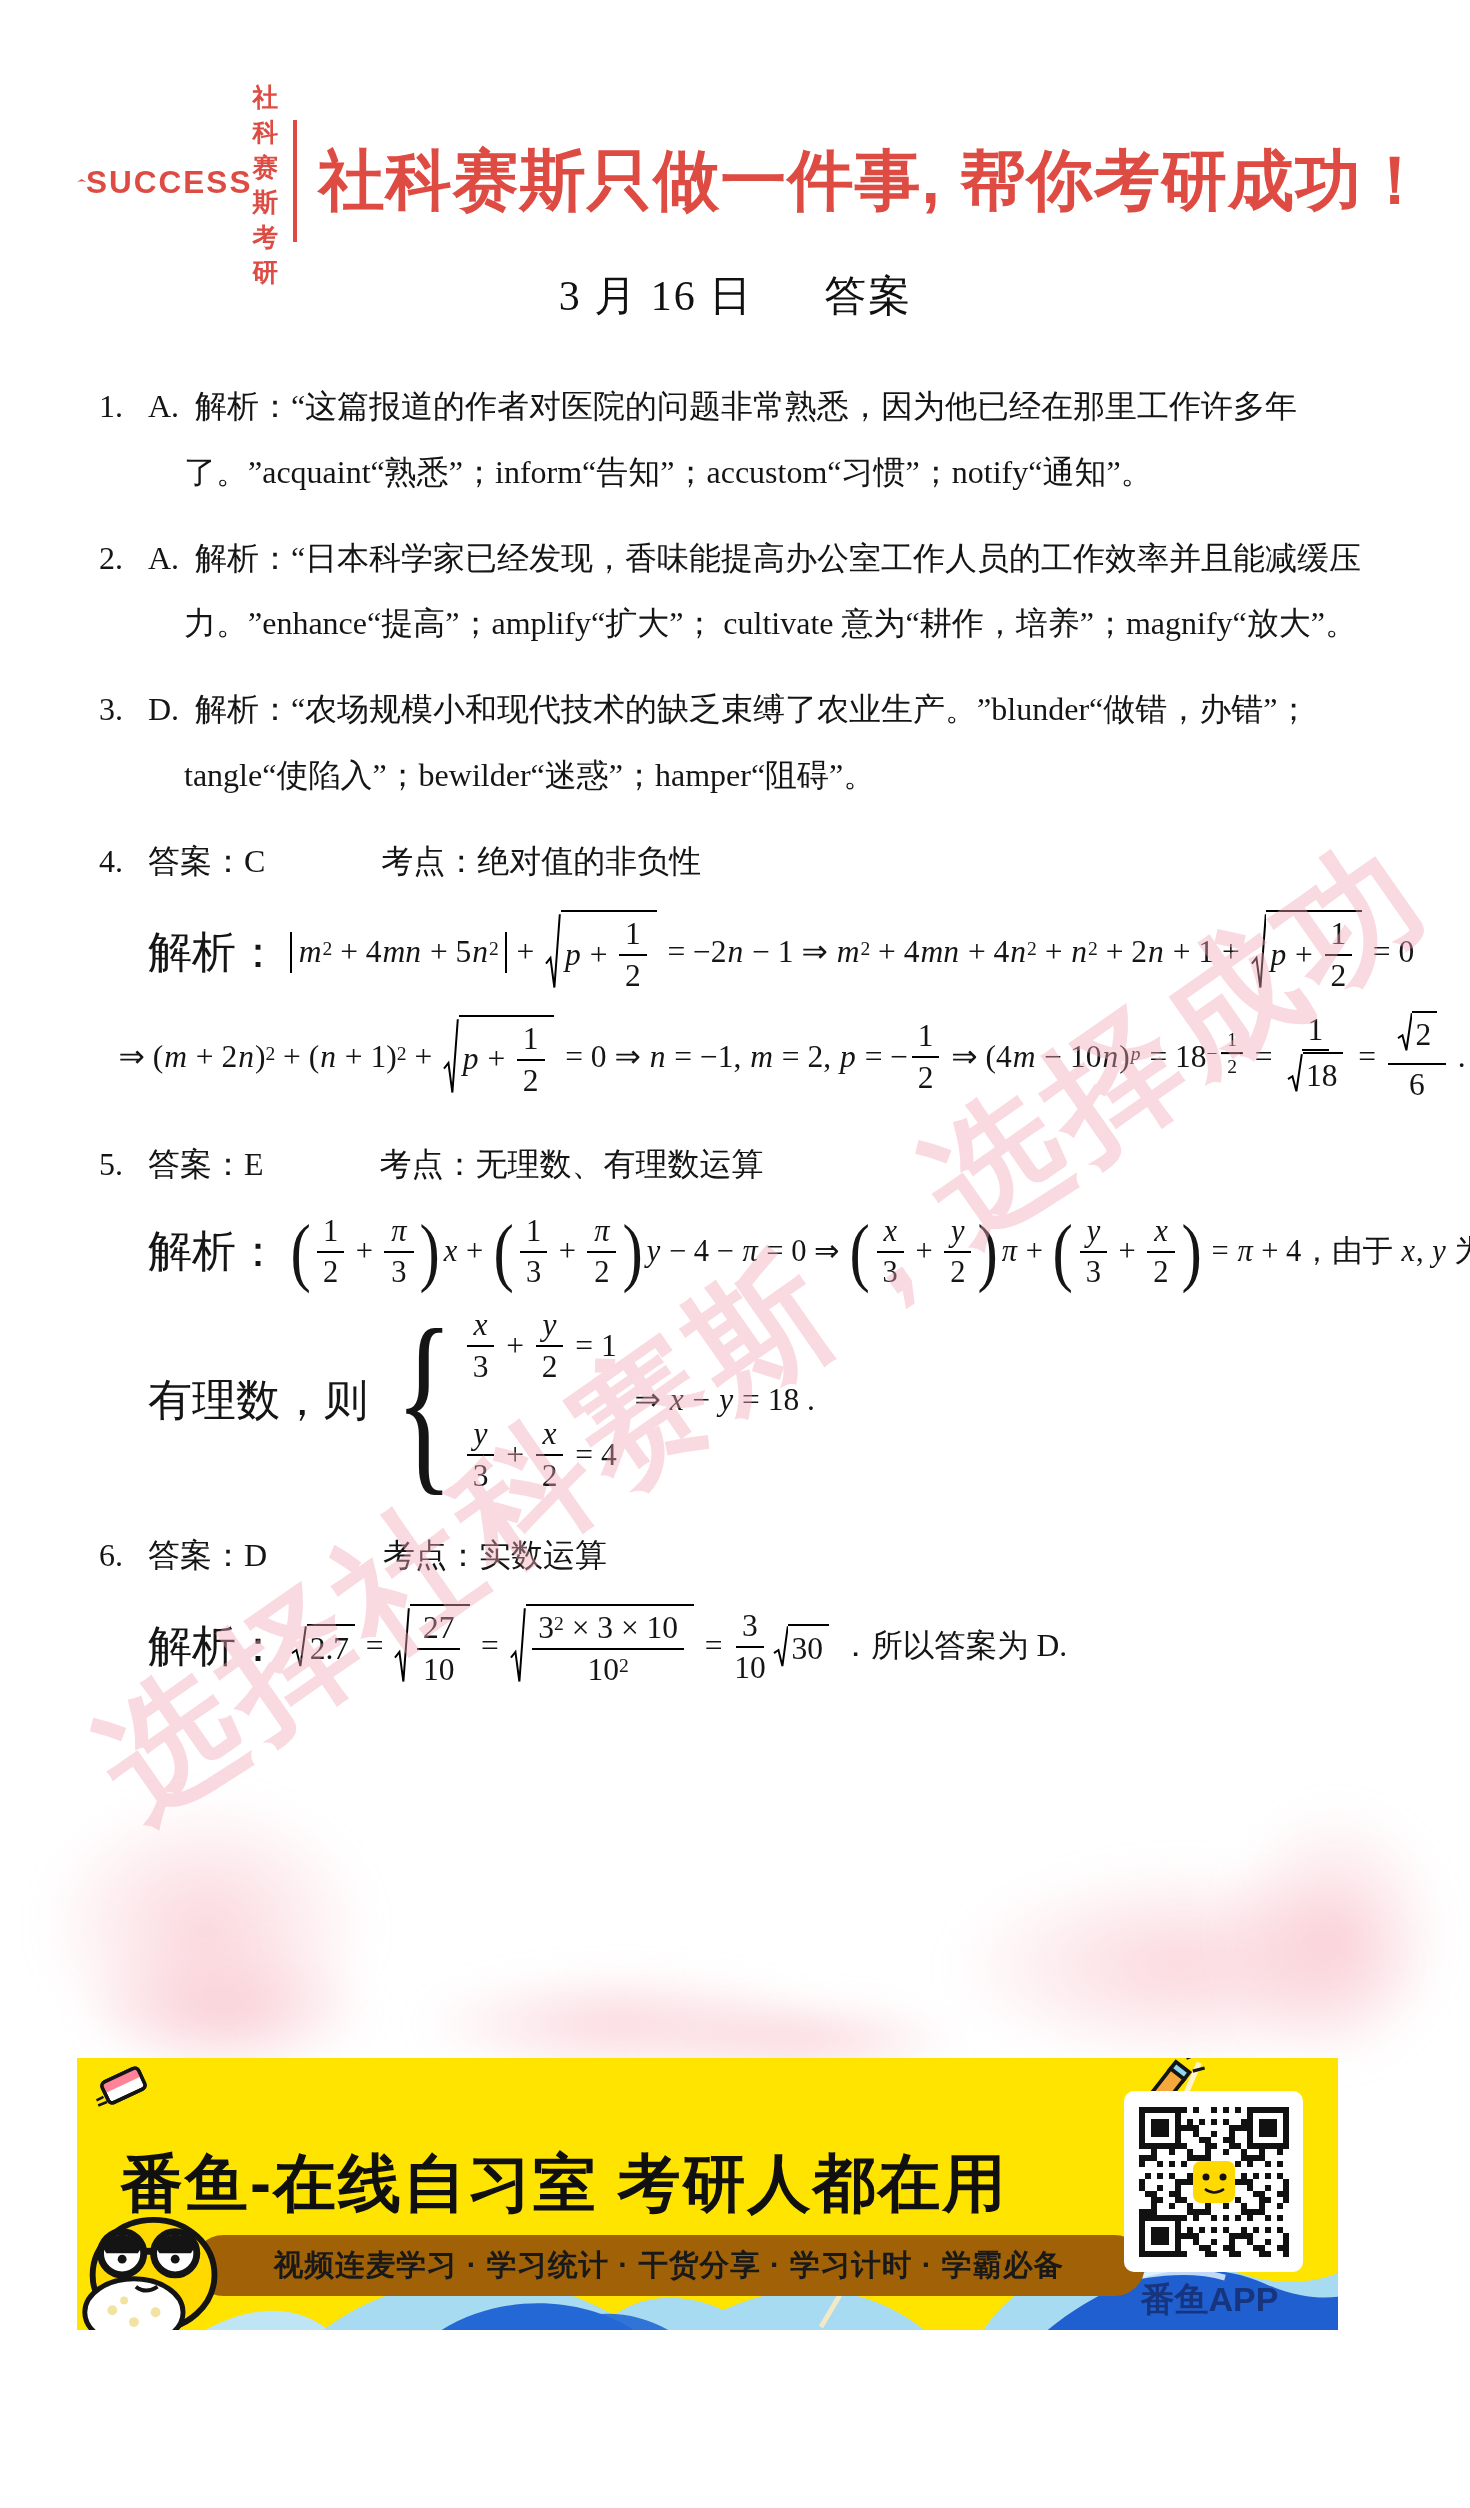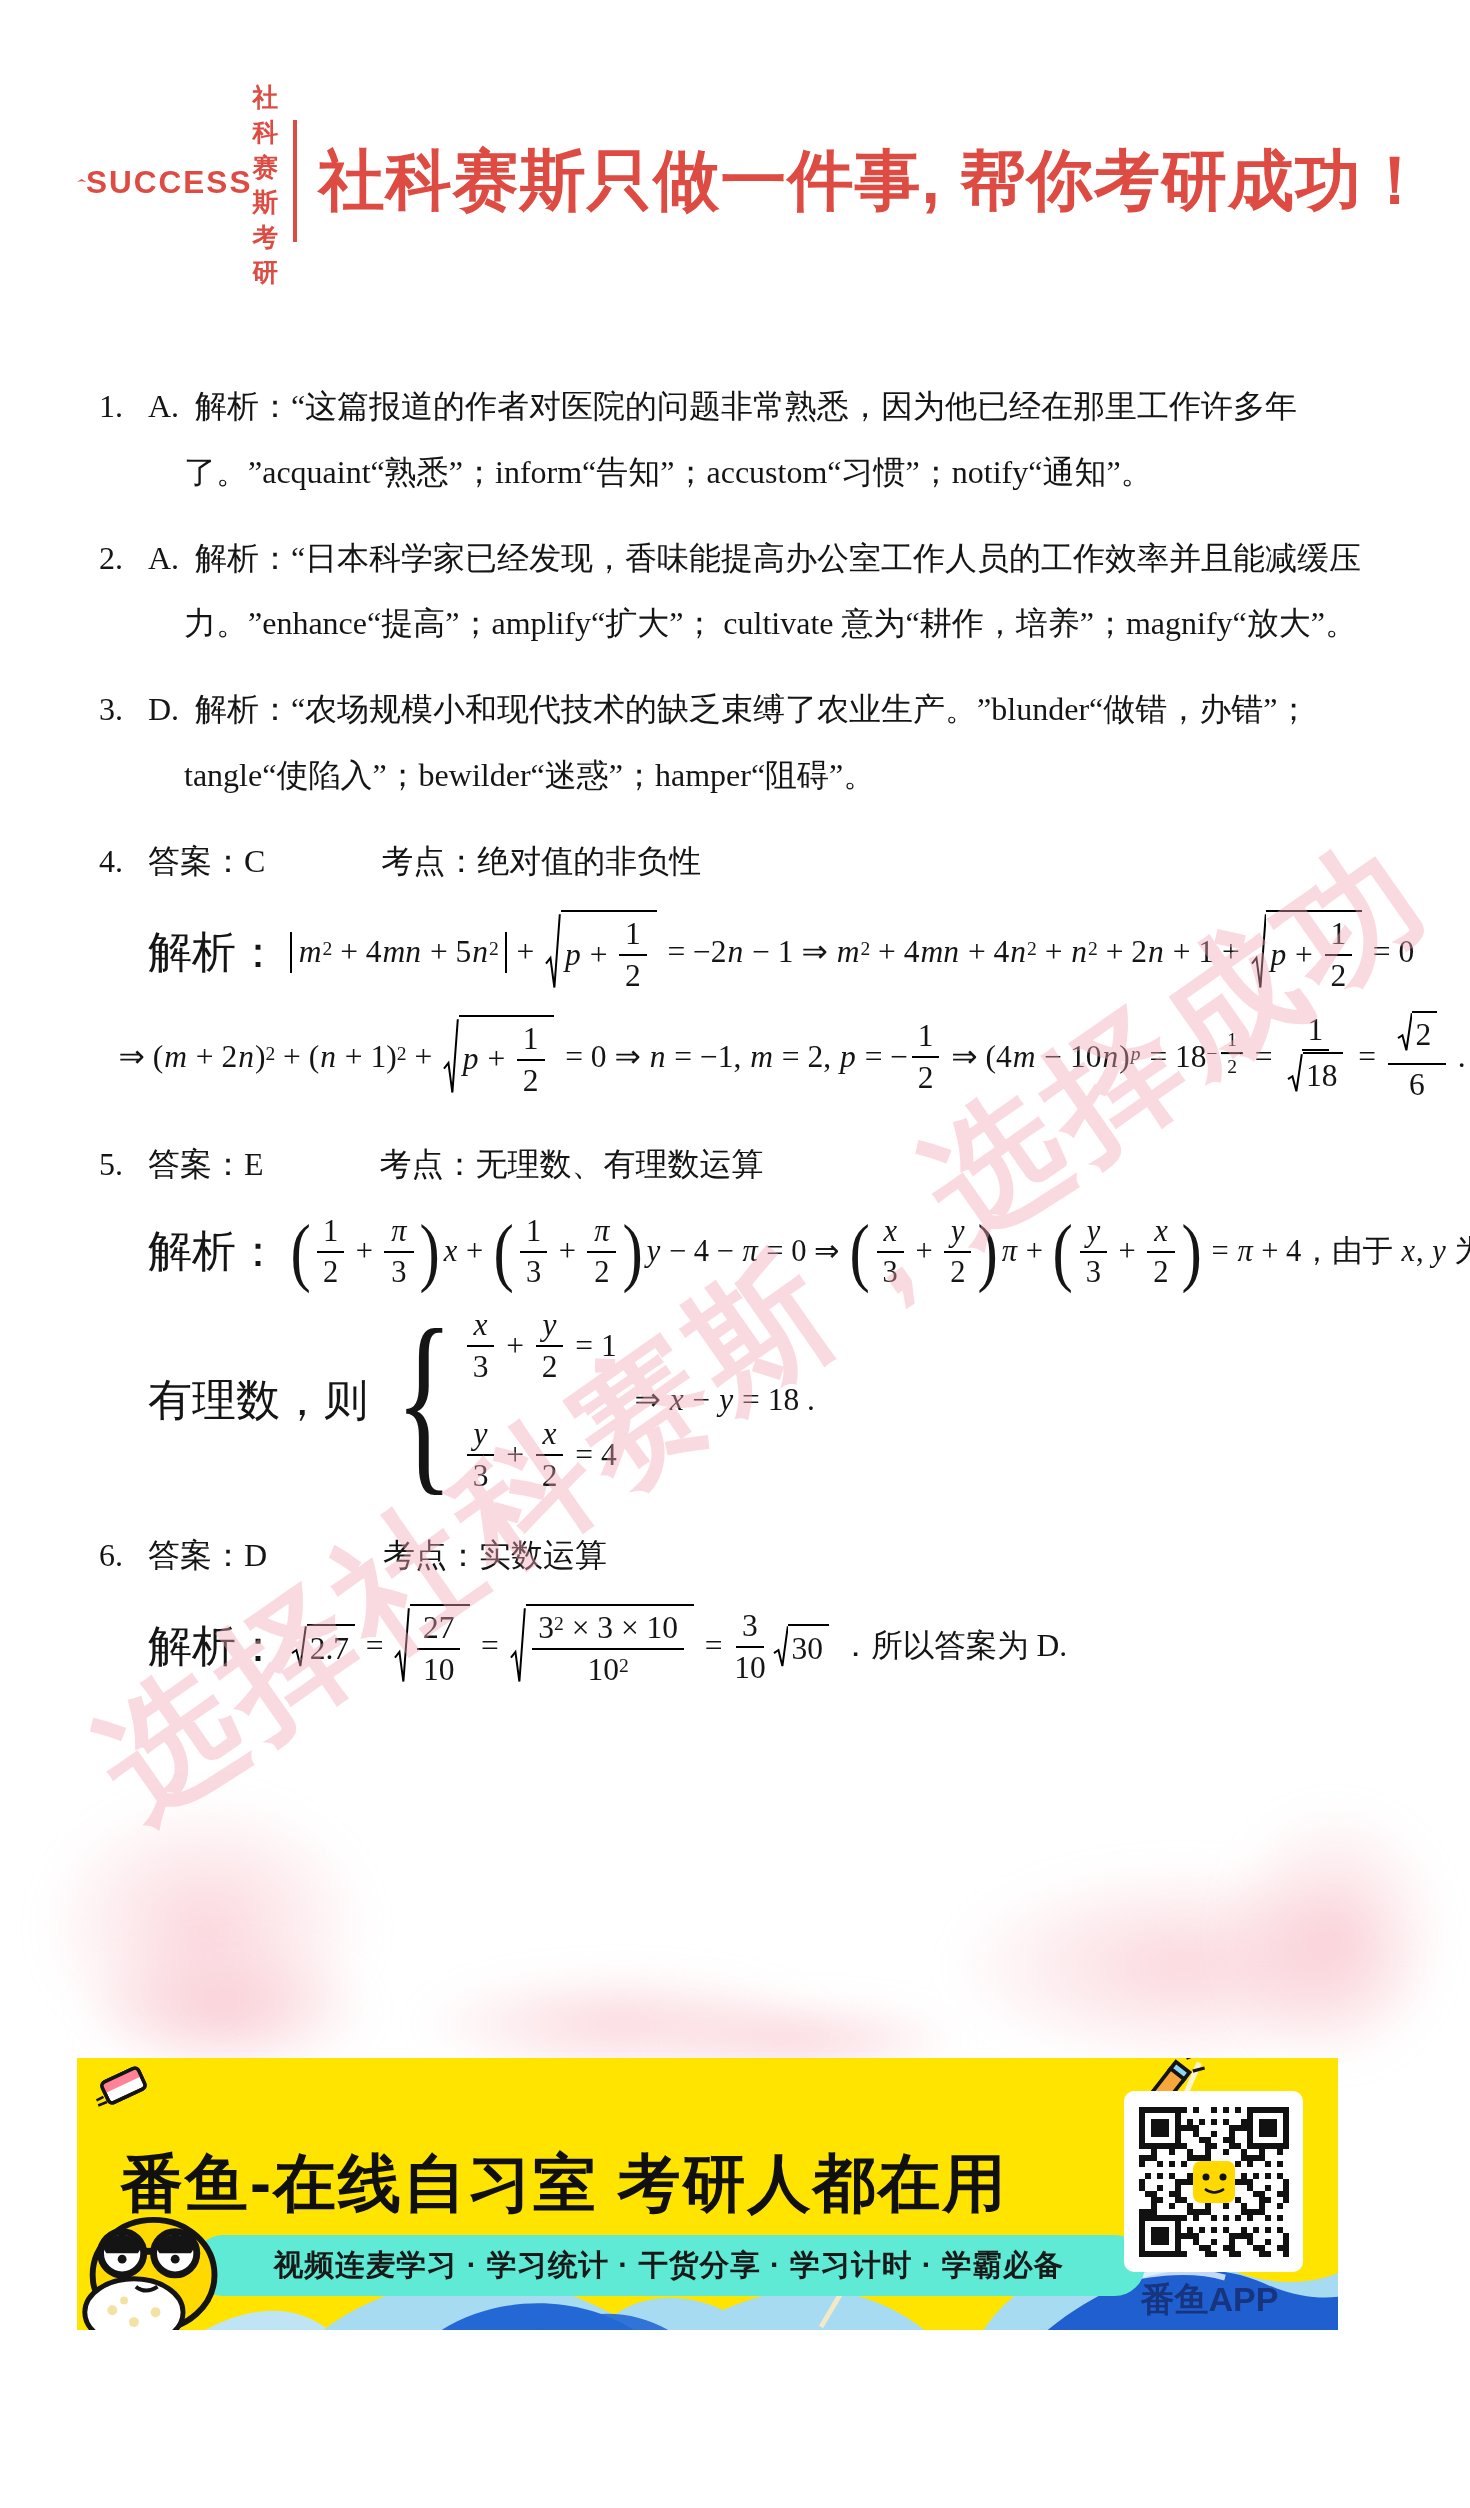--- a/index.html
+++ b/index.html
@@ -58,21 +58,21 @@
              transform:translate(-50%,-50%) rotate(-35deg);font-size:136px;font-weight:700;
              letter-spacing:7.9px;color:rgba(240,168,180,0.42);}
   .splash{position:absolute;border-radius:50%;filter:blur(15.8px);z-index:1;
           background:radial-gradient(closest-side,rgba(246,172,184,.48),rgba(246,172,184,0));}
 
   
   .banner{position:absolute;left:77px;top:2058px;width:1261px;height:272px;background:#ffe400;
           overflow:hidden;z-index:7;}
   .b-title{position:absolute;left:43px;top:83px;font-family:"Liberation Sans",sans-serif;
            font-weight:900;font-size:63px;color:#101010;letter-spacing:2px;white-space:nowrap;}
-  .b-pill{position:absolute;left:116px;top:177px;width:952px;height:61px;background:#5eead4;
+  .b-pill{position:absolute;left:116px;top:177px;width:952px;height:61px;background:#a16207;
           border-radius:33px;display:flex;align-items:center;justify-content:center;
           font-family:"Liberation Sans",sans-serif;font-weight:700;font-size:29.6px;color:#191919;
           letter-spacing:1px;z-index:3;}
   .b-eraser{position:absolute;left:15.8px;top:3.9px;width:61px;z-index:2;}
   .b-pencil{position:absolute;left:1015px;top:-3.9px;width:118px;z-index:2;}
   .b-fish{position:absolute;left:-3.9px;top:154px;width:169px;z-index:4;}
   .b-waves{position:absolute;left:0;bottom:0;width:1286px;height:94px;z-index:1;}
   .b-qr{position:absolute;right:35px;top:33px;width:179px;height:181px;background:#fff;
         border-radius:9.9px;display:flex;align-items:center;justify-content:center;z-index:5;}
   .b-qr svg{width:150px;height:150px;}
@@ -89,20 +89,23 @@
       <svg viewBox="0 0 140 50">
         <path d="M70 1 L140 47 Q70 24 0 47 Z" fill="#dd4b43"></path>
       </svg>
       <div class="w">SUCCESS</div>
       <div class="s">社科赛斯考研</div>
     </div>
     <div class="hdr-divider"></div>
     <div class="slogan">社科赛斯只做一件事, 帮你考研成功！</div>
   </div>
 
+  <div class="title">
+    <span>3 月 16 日</span><span class="gap">答案</span>
+  </div>
 
   <div class="items">
 
     <div class="item">
       <div class="num">1.</div>
       <div class="body"><span class="ans">A.</span><span>解析：“这篇报道的作者对医院的问题非常熟悉，因为他已经在那里工作许多年了。”acquaint“熟悉”；inform“告知”；accustom“习惯”；notify“通知”。</span></div>
     </div>
 
     <div class="item">
       <div class="num">2.</div>

